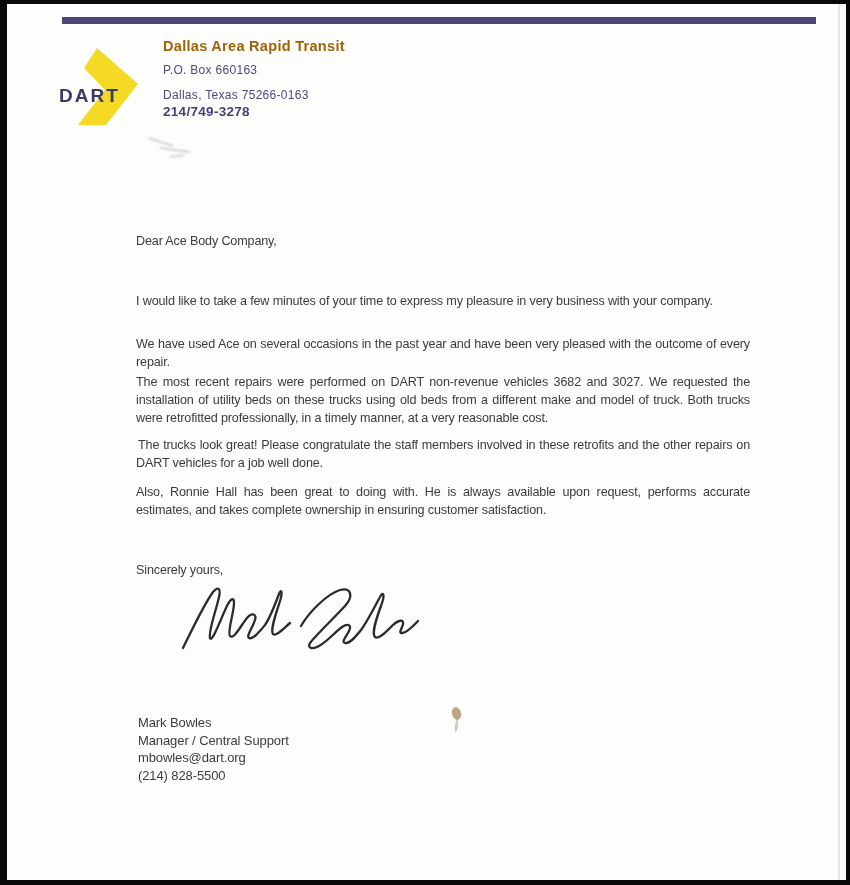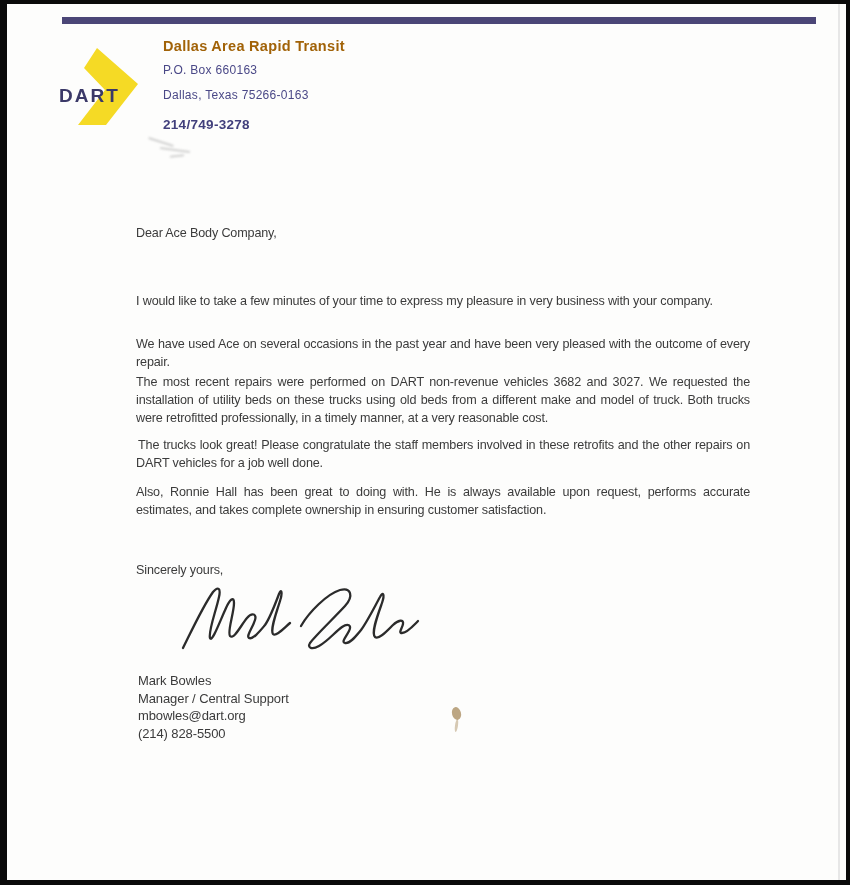--- a/index.html
+++ b/index.html
@@ -18,44 +18,44 @@
   .top-rule{position:absolute;left:55px;top:13px;width:754px;height:7px;background:#4b4677;}
   .logo{position:absolute;left:45px;top:34px;width:130px;height:95px;}
   .logo svg{position:absolute;left:18px;top:2px;}
   .logo-word{
     position:absolute;left:7px;top:47px;
     font-size:19px;font-weight:bold;letter-spacing:2px;color:#3b3968;
   }
   .lh-text{position:absolute;left:156px;top:34px;color:#4a4887;letter-spacing:.3px;}
   .lh-org{font-size:14.5px;font-weight:bold;color:#a16207;margin-bottom:3px;}
   .lh-line{font-size:12px;line-height:16.5px;margin-top:8px;}
-  .lh-phone{font-size:13.5px;font-weight:bold;color:#413f7c;margin-top:14px;}
+  .lh-phone{font-size:13.5px;font-weight:bold;color:#413f7c;margin-top:1px;}
   
   .smudge{position:absolute;left:133px;top:131px;width:62px;height:28px;opacity:.45;filter:blur(1.2px);}
   .smudge i{position:absolute;background:#9c9c9c;display:block;}
   .smudge i:nth-child(1){left:8px;top:6px;width:26px;height:2px;transform:rotate(18deg);}
   .smudge i:nth-child(2){left:20px;top:14px;width:30px;height:2px;transform:rotate(8deg);}
   .smudge i:nth-child(3){left:30px;top:20px;width:14px;height:2px;transform:rotate(-6deg);}
   .speck{position:absolute;left:441px;top:697px;width:16px;height:34px;filter:blur(.6px);opacity:.8;}
   .speck i{position:absolute;display:block;background:#ad9166;border-radius:50%;}
   .speck i:nth-child(1){left:4px;top:6px;width:9px;height:13px;transform:rotate(-15deg);}
   .speck i:nth-child(2){left:7px;top:18px;width:3px;height:13px;transform:rotate(8deg);opacity:.6;}
   
   .body-col{position:absolute;left:129px;top:0;width:614px;color:#3b3b3b;
     font-size:12.6px;letter-spacing:-0.15px;line-height:18px;}
   .body-col p{position:absolute;margin:0;width:614px;text-align:justify;}
-  .p-salutation{top:220px;text-align:center;}
+  .p-salutation{top:228px;text-align:center;}
   .p-1{top:288px;}
   .p-2{top:331px;}
   .p-3{top:369px;}
   .p-4{top:432px;text-indent:2px;}
   .p-5{top:479px;}
   .p-closing{top:557px;text-align:center;}
   .signature{position:absolute;left:170px;top:576px;}
-  .sig-block{position:absolute;left:131px;top:668px;font-size:13px;line-height:17.5px;color:#3b3b3b;letter-spacing:-0.1px;}
+  .sig-block{position:absolute;left:131px;top:710px;font-size:13px;line-height:17.5px;color:#3b3b3b;letter-spacing:-0.1px;}
 </style>
 </head>
 <body>
 
 <div class="canvas">
   <div class="page">
 
     <div class="top-rule"></div>
 
     <div class="logo">

